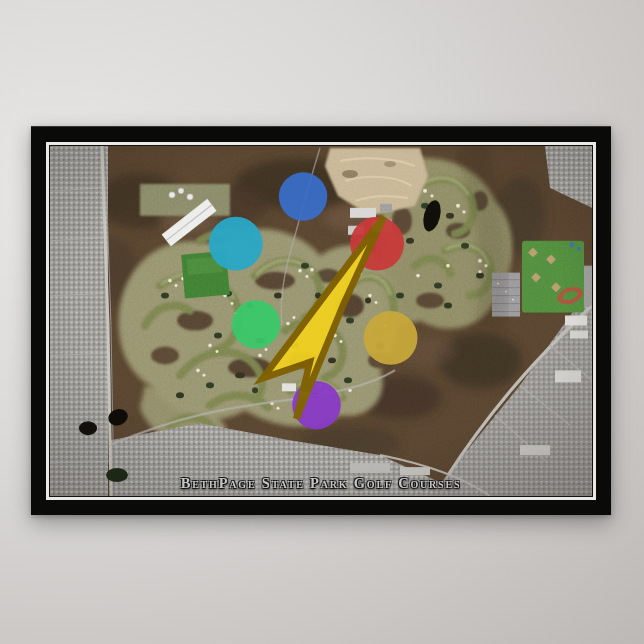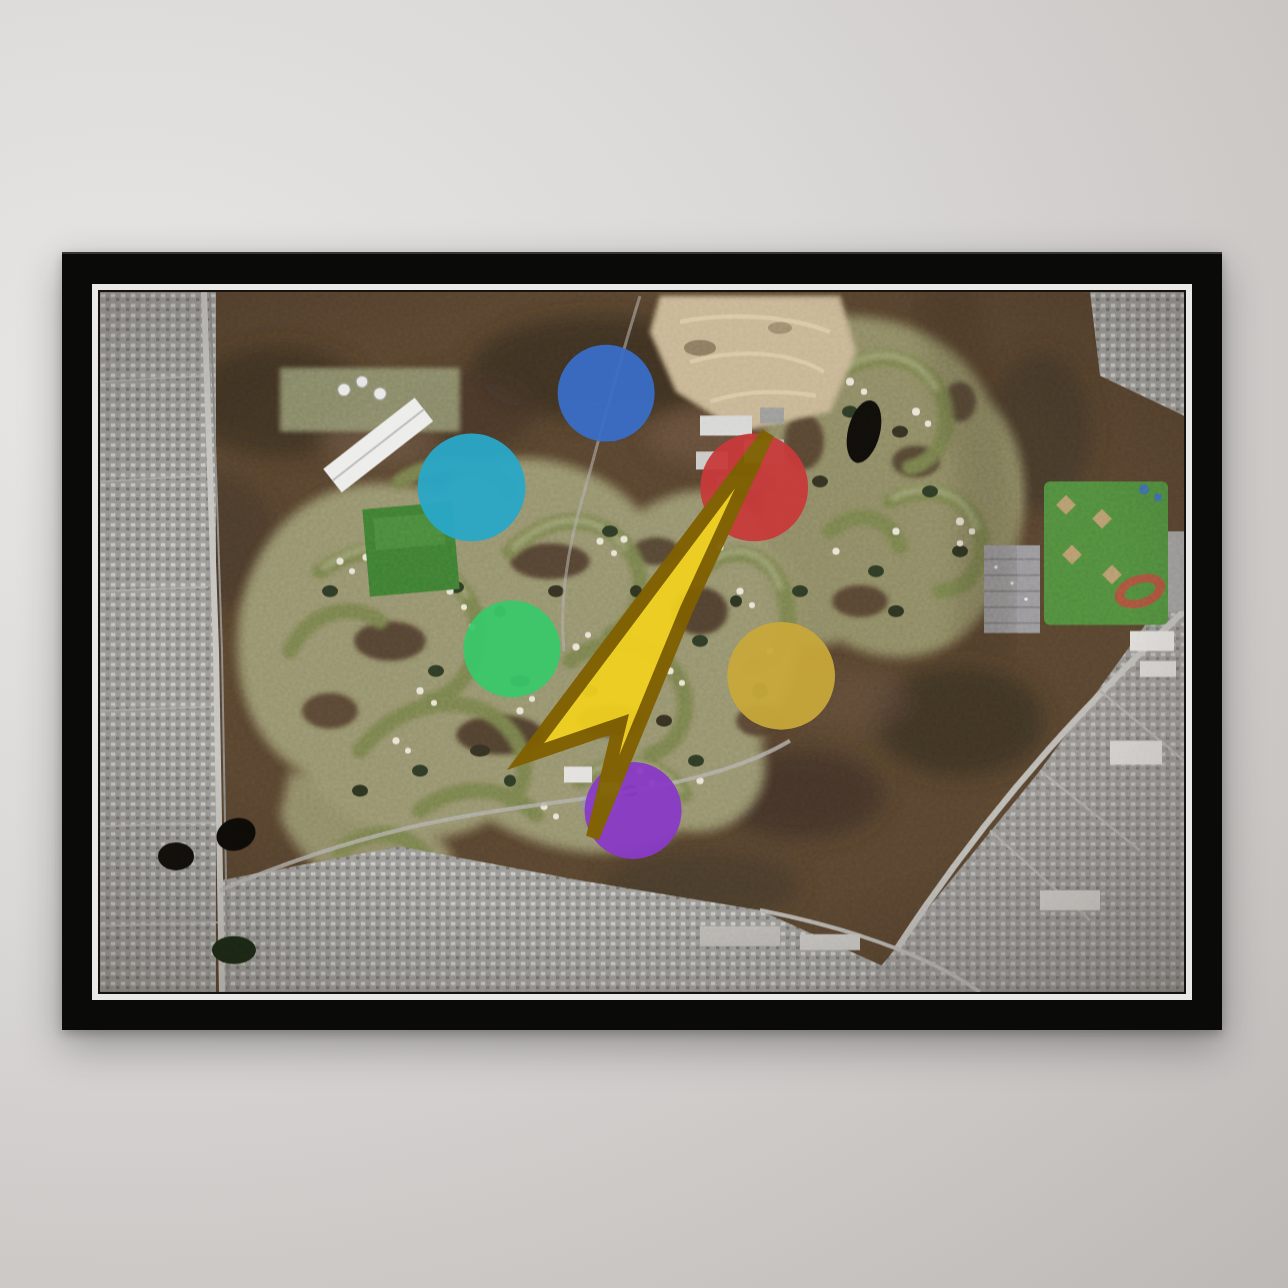--- a/index.html
+++ b/index.html
@@ -330,16 +330,17 @@
         <svg class="logo" viewBox="0 0 24 26">
           <circle cx="5" cy="8" r="2" fill="#2aa8c8"></circle>
           <circle cx="10" cy="4.5" r="1.8" fill="#3a6ec8"></circle>
           <circle cx="15.5" cy="8" r="2" fill="#c83a3a"></circle>
           <circle cx="6.5" cy="14" r="1.8" fill="#3ac86a"></circle>
           <circle cx="16.5" cy="15" r="2" fill="#c8a83a"></circle>
           <circle cx="11" cy="20" r="1.8" fill="#8a3ac8"></circle>
           <path d="M16,6 L7,18 L10.5,16.8 L9.5,21 L13,12.5 Z" fill="#f0d020" stroke="#806000" stroke-width="0.5"></path>
         </svg>
 
+        <div class="map-title">BethPage State Park Golf Courses</div>
       </div>
     </div>
   </div>
 </div>
 
 </body></html>

